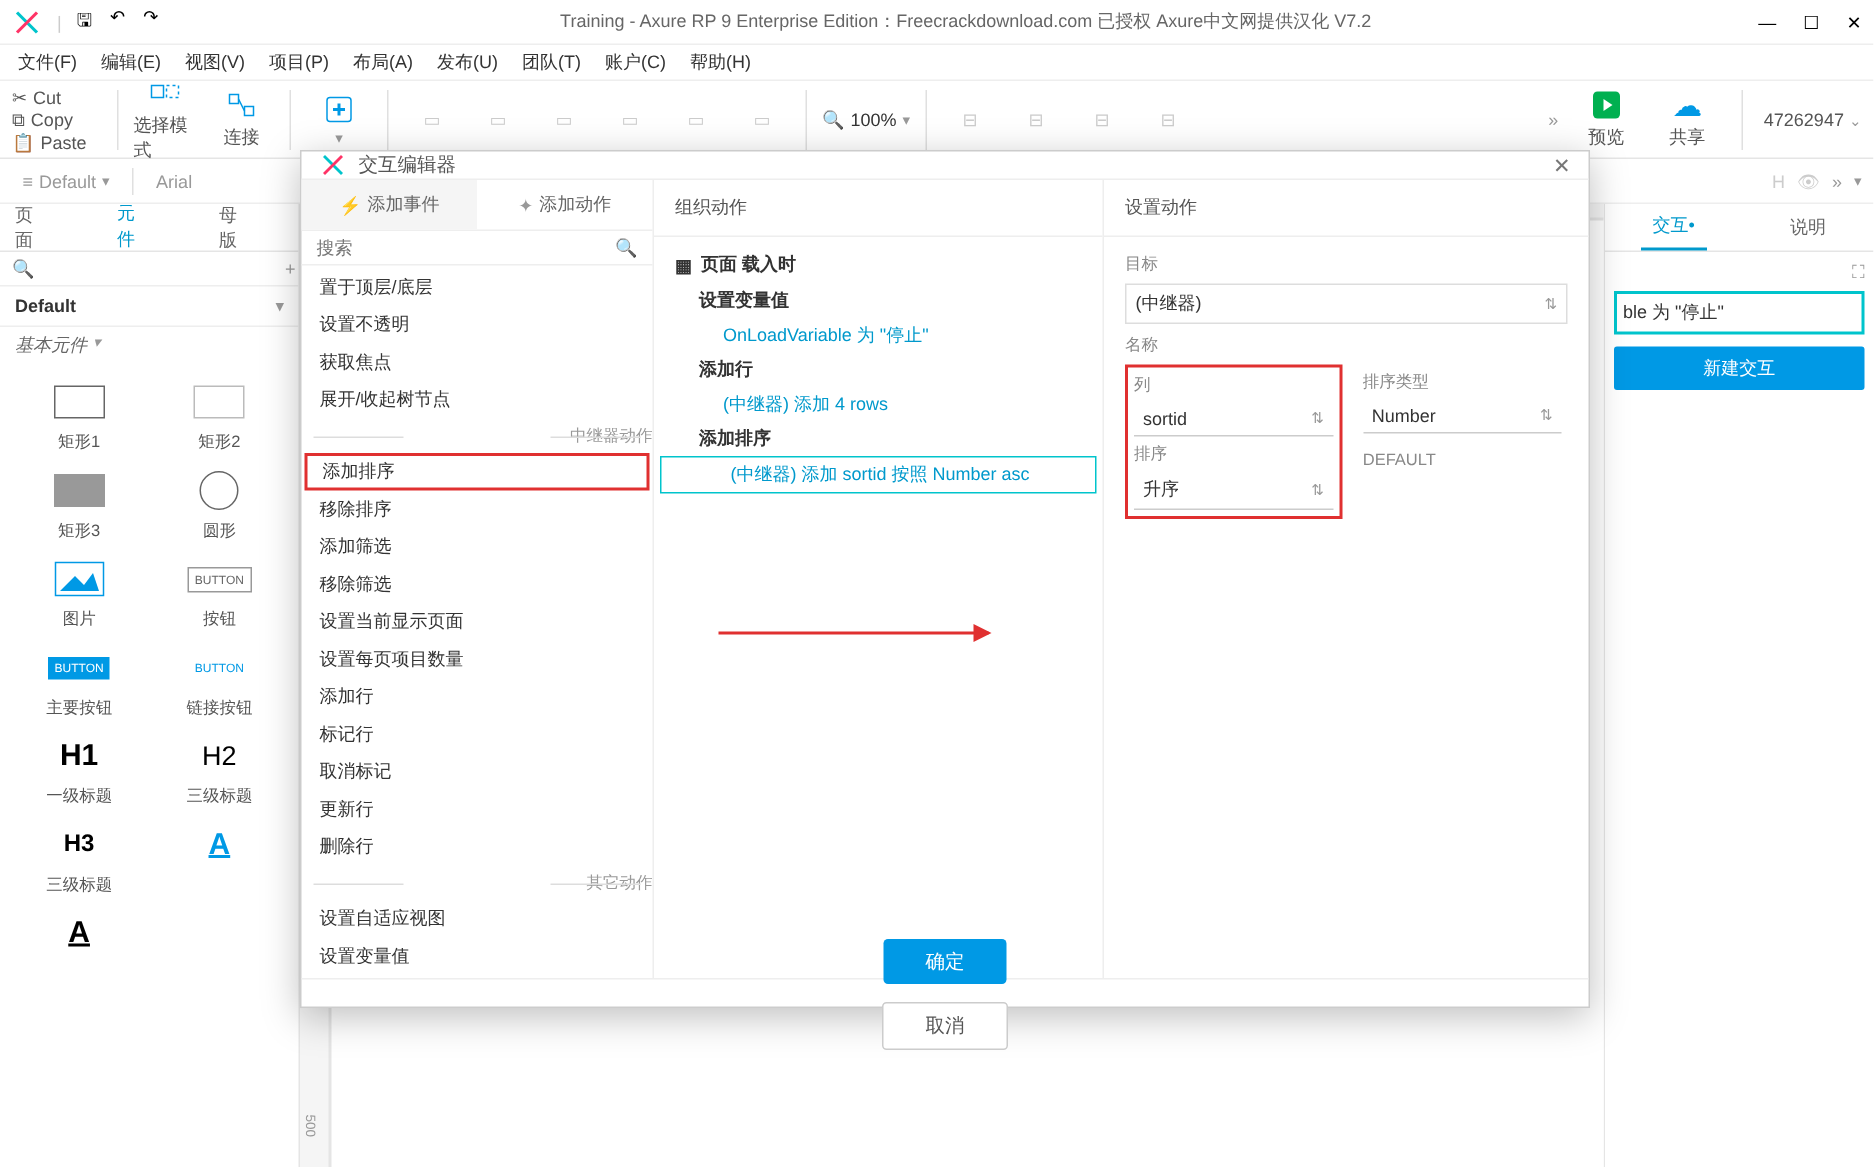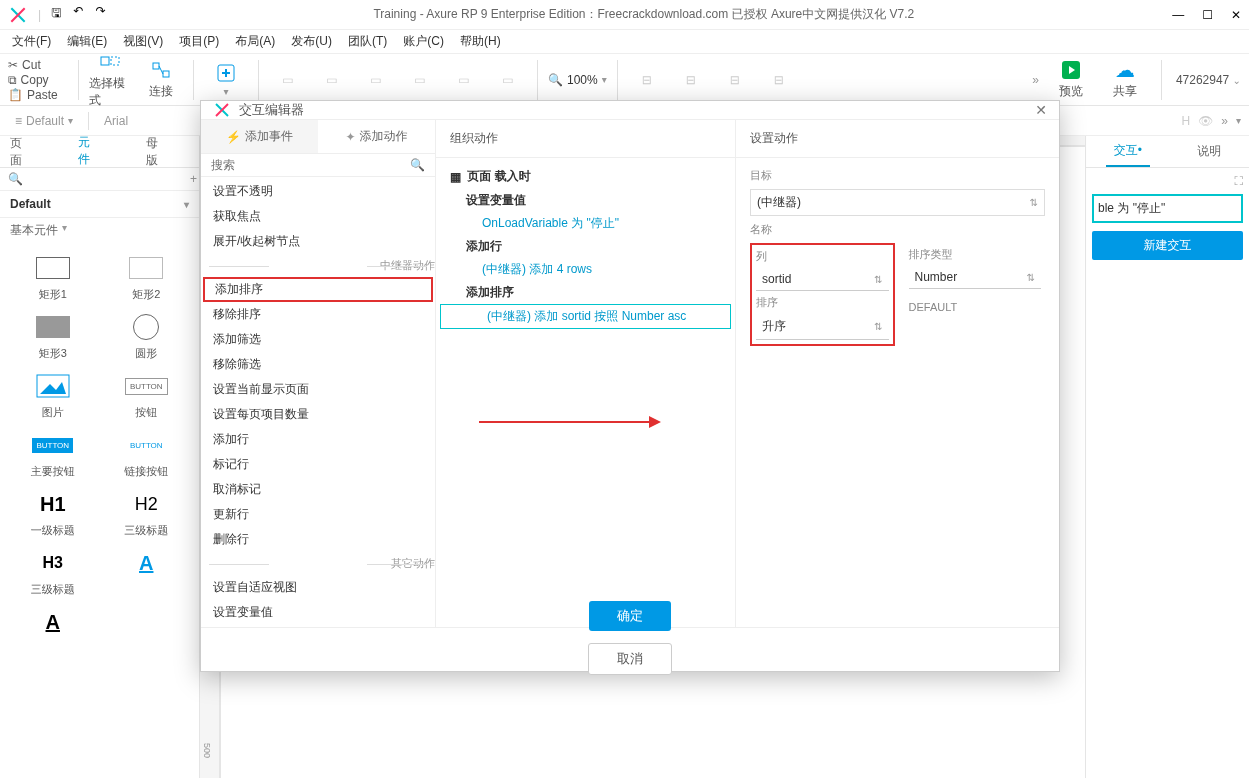--- a/index.html
+++ b/index.html
@@ -25,30 +25,30 @@
 .subbar { height: 30px; display:flex; align-items:center; padding:0 8px; border-bottom:1px solid #eee; color:#999; gap:8px;}
 .subbar .sel { display:flex; align-items:center; gap:4px; padding:2px 6px; border:1px solid transparent;}
 .main-area { display:flex; height: calc(778px - 30px - 24px - 52px - 30px); }
 .left-panel { width: 200px; border-right:1px solid #e5e5e5; display:flex; flex-direction:column;}
 .left-tabs { display:flex; border-bottom:1px solid #e5e5e5; height:32px; align-items:center;gap:36px;}
 .left-tabs span { padding: 6px 10px; cursor:pointer; color:#666;}
 .left-tabs span.active { color:#0099cc; border-bottom:2px solid #0099cc;}
 .left-search { display:flex; align-items:center; padding:4px 8px; gap:6px; border-bottom:1px solid #eee;}
 .left-search input { flex:1; border:none; outline:none; font-size:12px; }
 .lib-header { padding:6px 10px; font-weight:bold; color:#333; border-bottom:1px solid #eee; display:flex; align-items:center; gap:4px;}
-.lib-sub { padding:4px 10px; color:#666; font-size:11px; display:flex; gap:4px;}
+.lib-sub { padding:4px 10px; color:#666; font-size:11px; display:flex; gap:4px;font-style:italic;}
 .shape-grid { display:grid; grid-template-columns: 1fr 1fr; gap:4px; padding:8px;}
 .shape-cell { display:flex; flex-direction:column; align-items:center; gap:6px; padding:4px;}
 .shape-cell .sh { width:40px; height:26px; display:flex; align-items:center; justify-content:center;}
 .shape-cell .lbl { font-size:11px; color:#555;}
 .canvas { flex:1; position:relative; background:#fafafa;}
 .canvas-inner { position:absolute; left:20px; top:10px; right:0; bottom:0; background:#fff; border-left:1px solid #e5e5e5; border-top:1px solid #e5e5e5;}
 .ruler-v { position:absolute; left:0; top:10px; width:20px; bottom:0; background:#f5f5f5; border-right:1px solid #e5e5e5;}
 .ruler-h { position:absolute; left:20px; top:0; right:0; height:10px; background:#f5f5f5; border-bottom:1px solid #e5e5e5;}
-.right-panel { width: 164px; border-left:1px solid #e5e5e5; display:flex; flex-direction:column;}
+.right-panel { width: 180px; border-left:1px solid #e5e5e5; display:flex; flex-direction:column;}
 .right-tabs { display:flex; border-bottom:1px solid #e5e5e5; height:32px; align-items:center; justify-content:space-around;}
 .right-tabs span { padding:6px 8px; cursor:pointer; color:#666;}
 .right-tabs span.active { color:#0099cc; border-bottom:2px solid #0099cc;}
 .right-content { padding:6px; font-size:11px;}
 .highlight-box { border:2px solid #00c4cc; padding:4px; margin-bottom:8px;}
 .btn-new { background:#0099e5; color:#fff; text-align:center; padding:6px 0; cursor:pointer; border-radius:2px;}
 
 
 .dialog { position:absolute; left:200px; top:100px; width:860px; height:572px; background:#fff; border:1px solid #ccc; box-shadow:0 6px 24px rgba(0,0,0,0.25); display:flex; flex-direction:column;}
 .dialog-title { height:36px; display:flex; align-items:center; padding:0 12px; border-bottom:1px solid #eee;}
@@ -369,20 +369,21 @@
         <div class="tab">
             <span style="color:#999">✦</span>
             <span>添加动作</span>
           </div>
       </div>
       <div class="dlg-search-row">
         <input placeholder="搜索" style="">
         <span style="color:#bbb">🔍</span>
       </div>
       <div class="action-list" id="action-list">
+          <div class="item">置于顶层/底层</div>
           <div class="item">设置不透明</div>
           <div class="item">获取焦点</div>
           <div class="item">展开/收起树节点</div>
           <div class="divider">中继器动作</div>
           <div class="item boxed">添加排序</div>
           <div class="item">移除排序</div>
           <div class="item">添加筛选</div>
           <div class="item">移除筛选</div>
           <div class="item">设置当前显示页面</div>
           <div class="item">设置每页项目数量</div>

